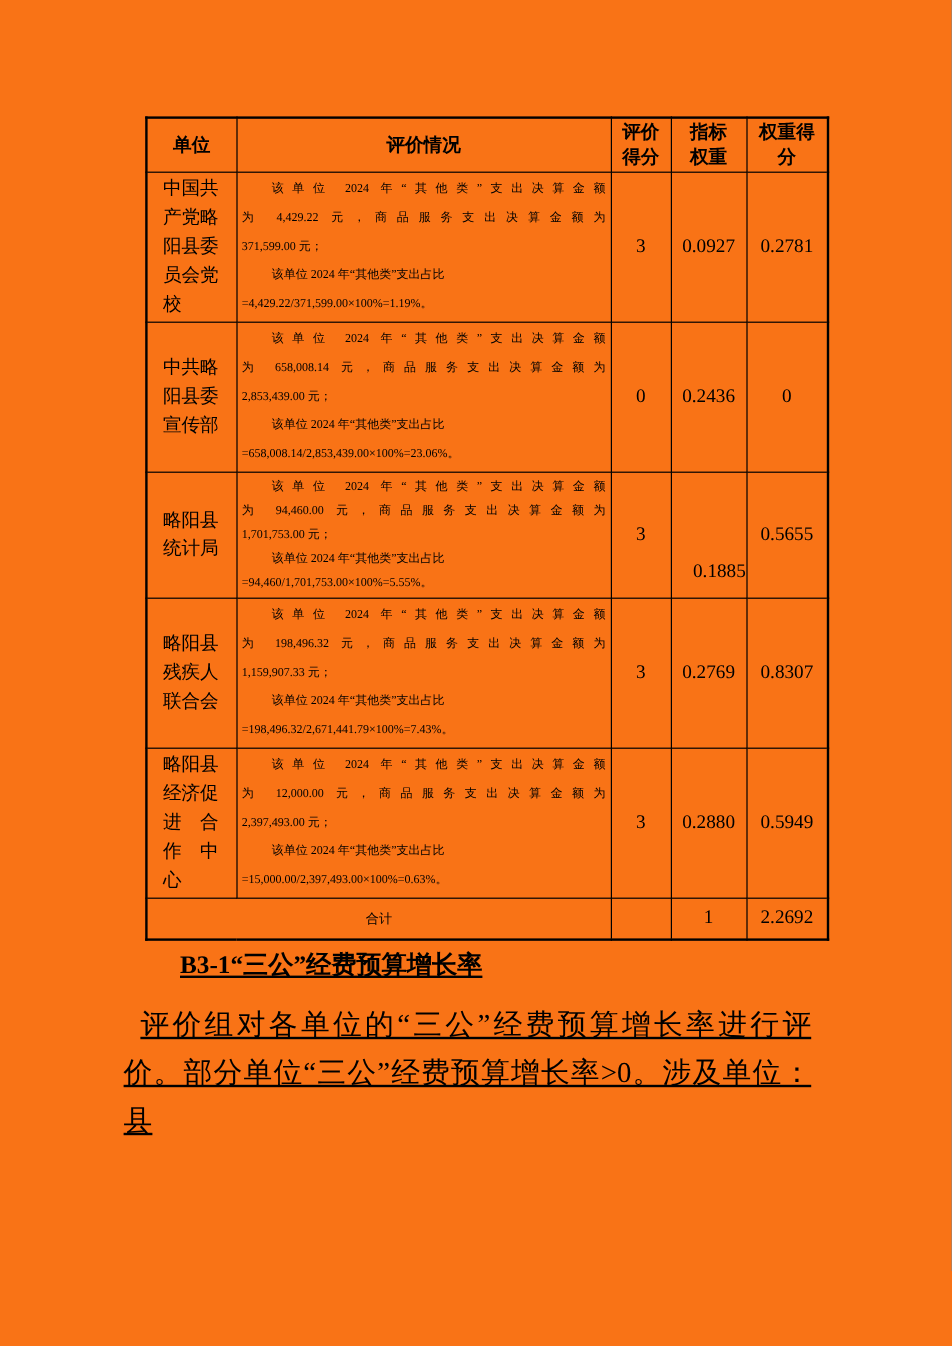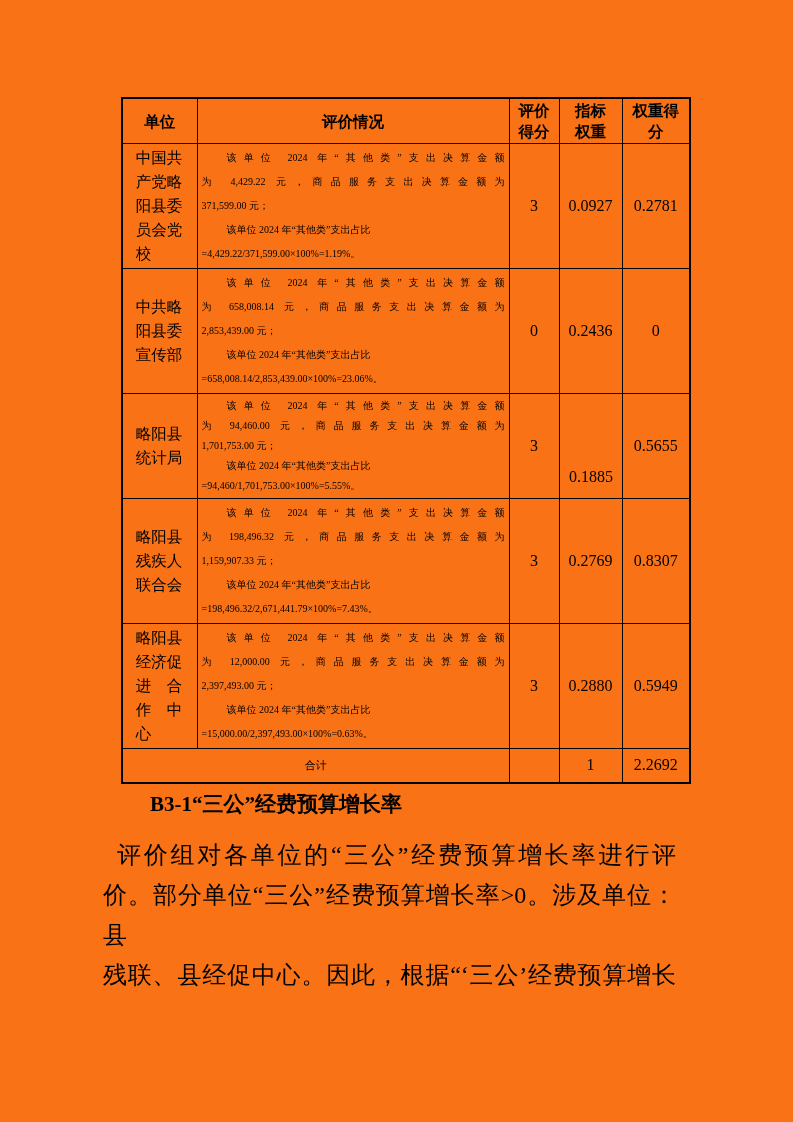--- a/index.html
+++ b/index.html
@@ -64,35 +64,36 @@
   tr.r2 .eval-line { line-height: 20px; }
   .eval-line.fill { text-align-last: justify; }
   .eval-line.indent { text-indent: 25px; }
 
   td.num-cell {
     font-size: 16px;
     text-align: center;
   }
   
   tr.r2 td.weight-col {
-    text-align: center;
+    text-align: right;
     vertical-align: bottom;
     padding: 0 0 12px 1px;
   }
 
   td.total-label-cell {
     text-align: center;
     font-size: 11px;
   }
 
   
   .section {
     position: absolute;
     left: 103px; top: 789px;
     width: 573px;
+    text-decoration: underline;
   }
   .section-heading {
     margin: 0;
     padding-left: 47px;
     font-size: 21px;
     line-height: 30px;
     font-weight: bold;
   }
   .para { margin-top: 16px; font-size: 24px; }
   .para-line {
@@ -228,17 +229,16 @@
         <td class="num-cell">2.2692</td>
       </tr>
     </tbody>
   </table>
 
   <div class="section">
     <h2 class="section-heading">B3-1“三公”经费预算增长率</h2>
     <div class="para">
       <div class="para-line pindent">评价组对各单位的“三公”经费预算增长率进行评</div>
       <div class="para-line">价。部分单位“三公”经费预算增长率&gt;0。涉及单位：县</div>
-      <div class="para-line">残联、县经促中心。因此，根据“‘三公’经费预算增长</div>
     </div>
   </div>
 
 </div>
 
 </body></html>

